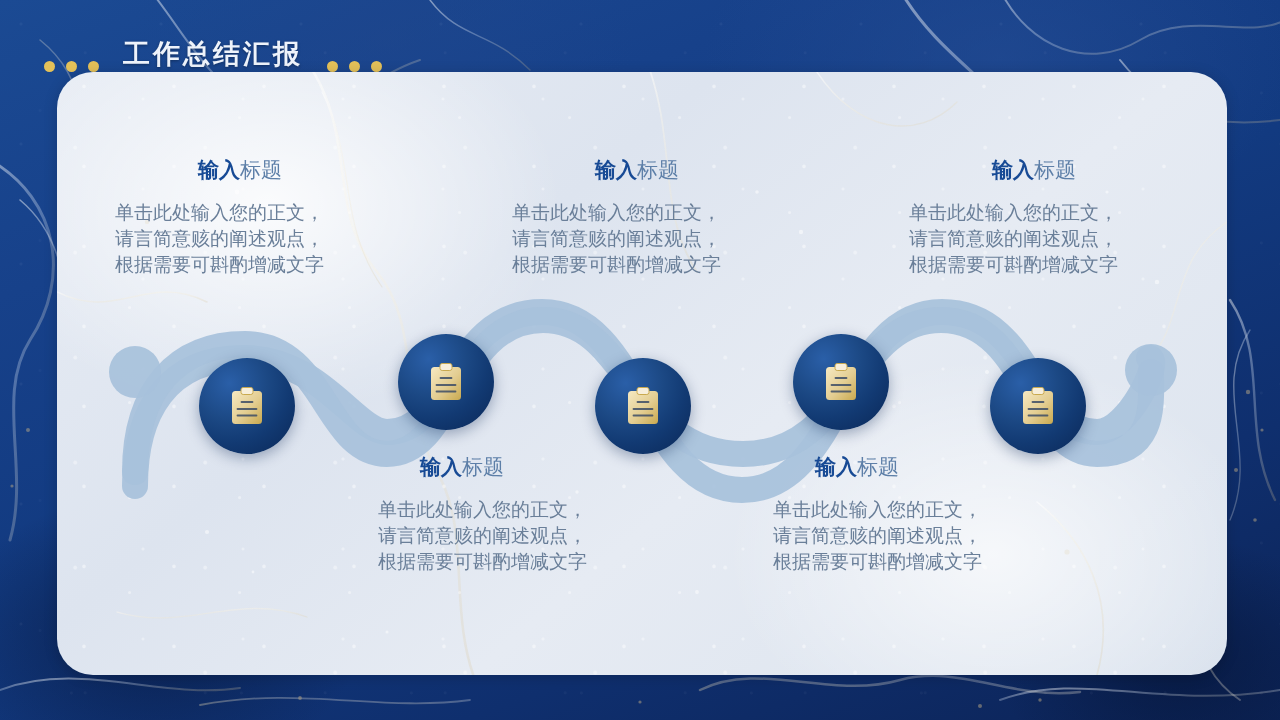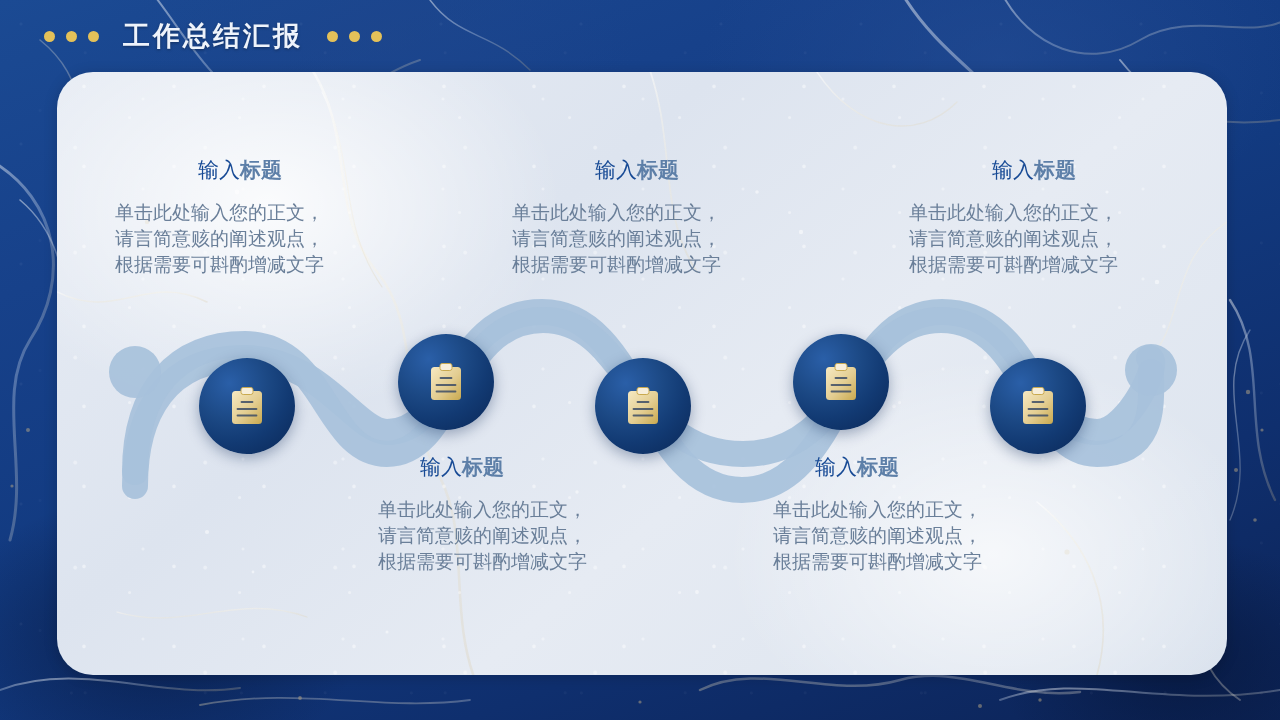--- a/index.html
+++ b/index.html
@@ -28,21 +28,21 @@
       radial-gradient(circle at 42% 62%, rgba(255,255,255,.10) 0 1px, transparent 2px),
       radial-gradient(circle at 71% 33%, rgba(255,255,255,.10) 0 1px, transparent 2px),
       radial-gradient(circle at 88% 71%, rgba(255,255,255,.09) 0 1px, transparent 2px),
       radial-gradient(circle at 25% 85%, rgba(190,210,240,.10) 0 1px, transparent 2px);
     background-size:140px 120px,170px 150px,120px 160px,200px 140px,160px 130px;
   }
 
   
   .header {
     position:absolute; left:0; top:0; width:100%; height:72px;
-    display:flex; align-items:center;
+    display:flex; align-items:flex-end;
   }
   .dots { display:flex; align-items:center; gap:11px; }
   .dots.left { margin-left:44px; }
   .dots.right { margin-left:24px; }
   .dot { width:11px; height:11px; border-radius:50%; background:#e4c159; }
   .header-title {
     margin-left:24px;
     font-size:27px; font-weight:bold; letter-spacing:3px;
     color:#eef3fb;
     text-shadow:0 1px 3px rgba(0,0,0,.35);
@@ -83,22 +83,22 @@
     background:radial-gradient(circle at 32% 26%, #2a5fa8 0%, #1c4985 38%, #123a73 62%, #0a2756 100%);
     box-shadow:0 4px 14px rgba(10,35,80,.35);
   }
   .clip { width:34px; height:40px; }
 
   
   .block { position:absolute; width:250px; }
   .block .title {
     font-size:21px; line-height:1.25; white-space:nowrap;
   }
-  .title .b { color:#174a95; font-weight:normal;margin-top:12px; }
-  .title .l { color:#5d7fa8; font-weight:bold; }
+  .title .b { color:#174a95; font-weight:bold;margin-top:12px; }
+  .title .l { color:#5d7fa8; font-weight:normal; }
   .block .body {
     margin-top:17px;
     font-size:19px; line-height:26px;
     color:#6a7f99;
     white-space:pre-line;
   }
   .align-left  { text-align:left; }
   .align-right { text-align:right; }
 </style>
 </head>

